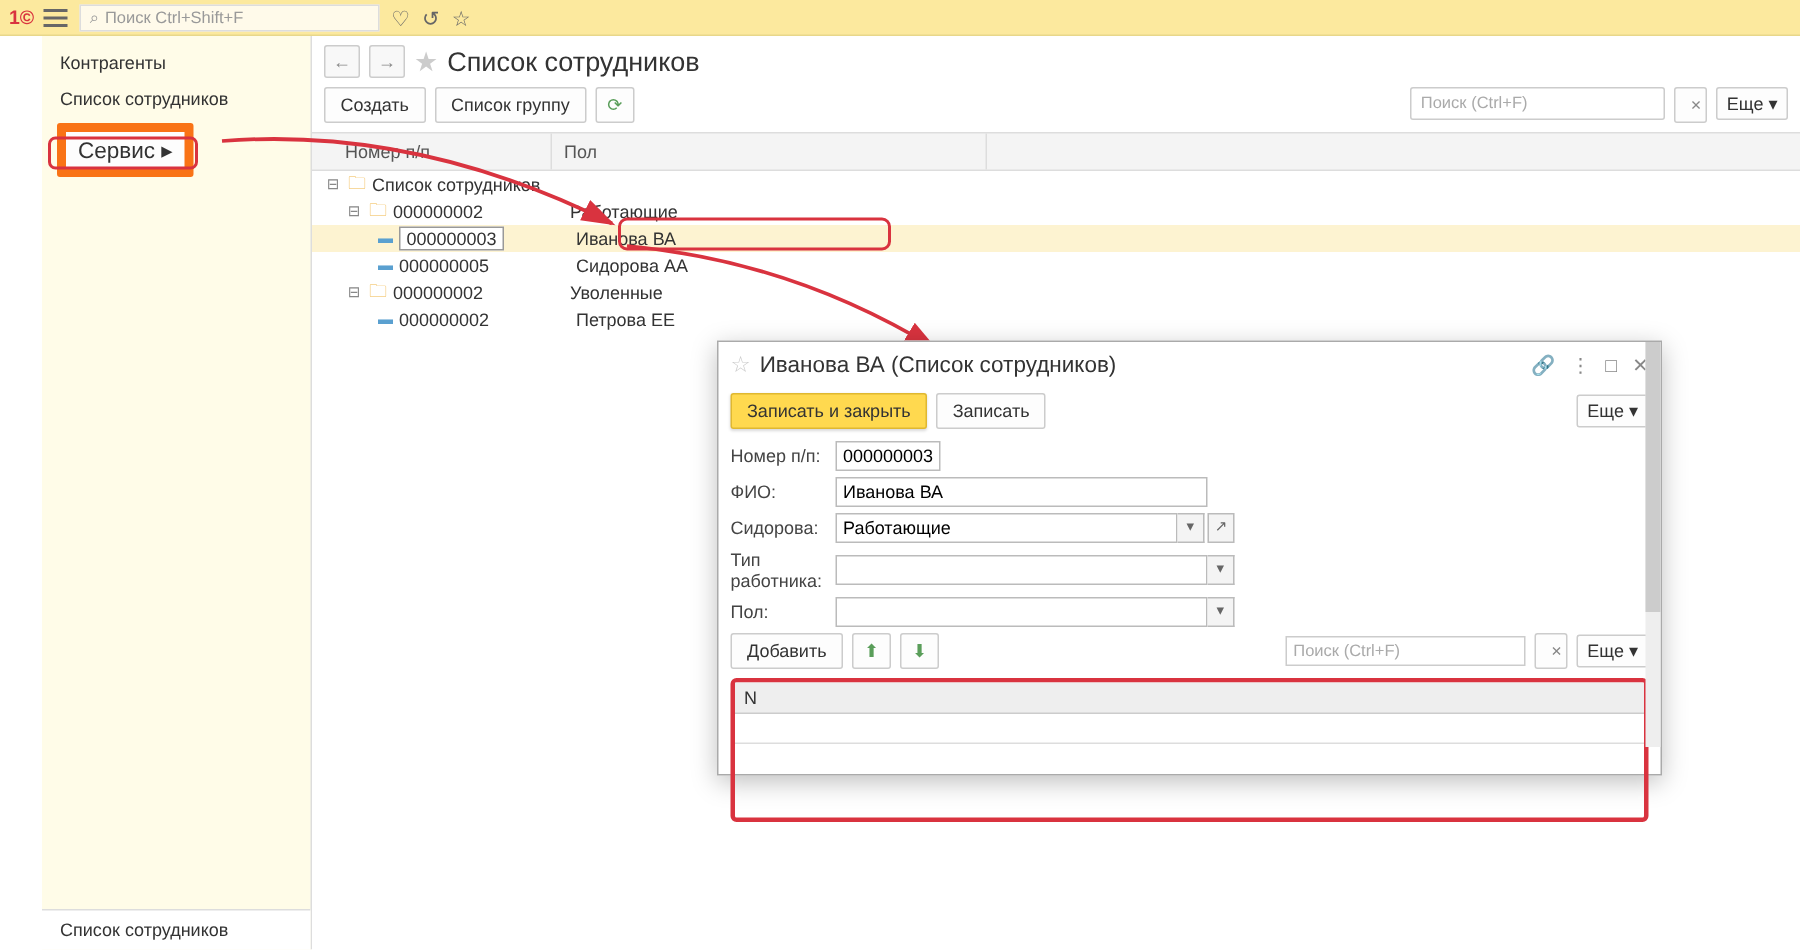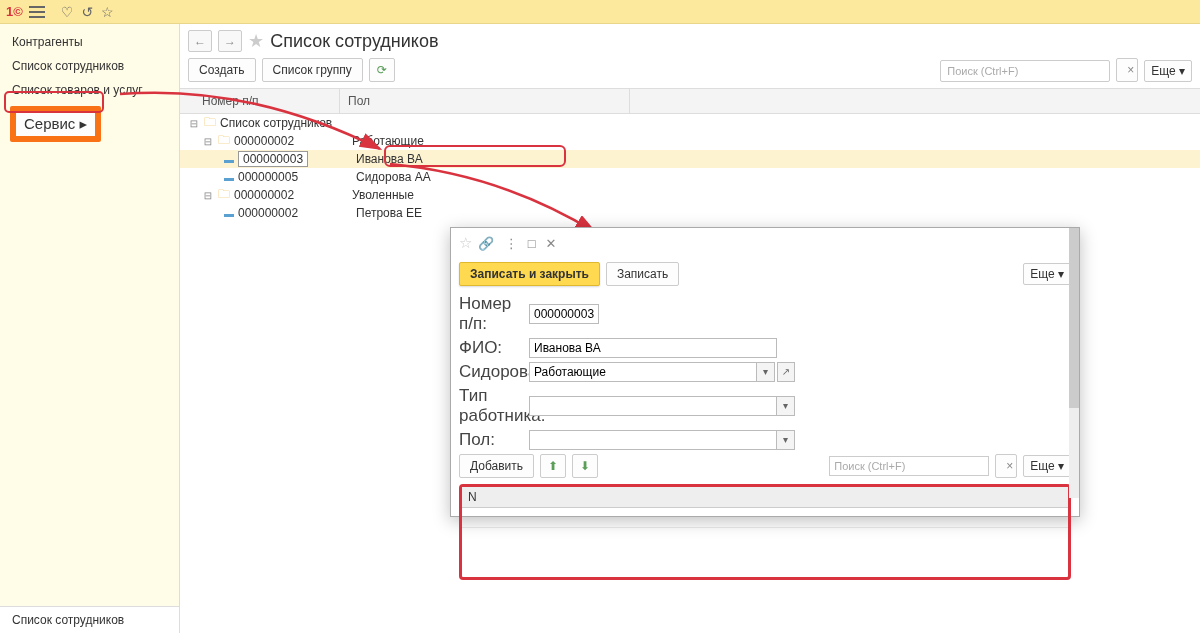--- a/index.html
+++ b/index.html
@@ -9,39 +9,39 @@
 .topbar { height: 24px; background: #fce99e; display: flex; align-items: center; padding: 0 6px; border-bottom: 1px solid #e8d78a; }
 .logo { color: #d9333f; font-weight: bold; font-size: 13px; margin-right: 6px; }
 .hamburger { width: 16px; height: 12px; display: flex; flex-direction: column; justify-content: space-between; margin-right: 8px; cursor: pointer; }
 .hamburger span { height: 2px; background: #666; display: block; }
 .topbar-title { color: #555; font-size: 12px; flex: 1; }
 .top-search { width: 200px; height: 18px; border: 1px solid #ddd; background: #fffaea; padding: 0 6px; color: #999; font-size: 11px; display: flex; align-items: center; }
 .top-search::before { content: "⌕"; margin-right: 4px; color: #999; }
 .top-icons { display: flex; gap: 8px; margin-left: 8px; }
 .top-icons span { cursor: pointer; color: #666; font-size: 14px; }
 
-.main { display: flex; height: 609px; }
+.main { display: flex; height: 609px; margin-left: 28px; }
 
 
 .sidebar { width: 180px; background: #fffce8; border-right: 1px solid #ddd; display: flex; flex-direction: column; }
 .sidebar-nav { flex: 1; padding: 6px 0; }
 .nav-item { padding: 5px 12px; cursor: pointer; color: #333; font-size: 12px; }
 .nav-item.active { position: relative; }
 .nav-highlight { position: absolute; border: 2.5px solid #d9333f; border-radius: 5px; pointer-events: none; }
 .nh1 { left: 4px; top: 67px; width: 100px; height: 22px; }
 .service-btn { margin: 4px 10px; padding: 3px 8px; border: 6px solid #f97316; background: #fdfdfd; cursor: pointer; display: inline-block; border-radius: 2px; font-size: 15px; }
 .sidebar-bottom { border-top: 1px solid #ddd; padding: 6px 12px; background: #fff; font-size: 12px; }
 
 
 .content { flex: 1; background: #fff; position: relative; }
 .content-header { padding: 6px 8px; display: flex; align-items: center; gap: 6px; }
 .nav-btn { width: 24px; height: 22px; border: 1px solid #ccc; background: #f8f8f8; cursor: pointer; display: flex; align-items: center; justify-content: center; border-radius: 2px; color: #888; }
 .star { color: #ccc; font-size: 18px; }
 .page-title { font-size: 18px; color: #333; }
-.toolbar { padding: 0 8px 6px; display: flex; gap: 6px; align-items: flex-end; }
+.toolbar { padding: 0 8px 6px; display: flex; gap: 6px; align-items: flex-start; }
 .btn { padding: 4px 10px; border: 1px solid #ccc; background: #fdfdfd; cursor: pointer; border-radius: 2px; font-size: 12px; }
 .btn-icon { width: 26px; padding: 4px 0; text-align: center; }
 .toolbar-search { margin-left: auto; width: 170px; height: 22px; border: 1px solid #ccc; padding: 0 6px; color: #aaa; display: flex; align-items: center; font-size: 11px; border-radius: 2px; }
 .clear-btn { width: 22px; text-align: center; color: #888; }
 .more-btn { padding: 3px 6px; }
 
 
 .table-header { display: flex; background: #f4f4f4; border-top: 1px solid #ddd; border-bottom: 1px solid #ddd; font-size: 12px; color: #555; }
 .th { padding: 5px 8px; border-right: 1px solid #ddd; }
 .th-num { width: 160px; padding-left: 22px; }
@@ -63,24 +63,24 @@
 
 .nh2 { left: 204px; top: 121px; width: 182px; height: 22px; border-radius: 6px; }
 
 
 .modal { position: absolute; left: 270px; top: 203px; width: 630px; height: 290px; background: #fff; border: 1px solid #aaa; box-shadow: 0 4px 16px rgba(0,0,0,0.25); display: flex; flex-direction: column; }
 .modal-header { display: flex; align-items: center; padding: 6px 8px; gap: 6px; }
 .modal-title { font-size: 15px; color: #333; flex: 1; }
 .modal-hicons { display: flex; gap: 10px; color: #888; }
 .modal-hicons span { cursor: pointer; font-size: 13px; }
 .modal-toolbar { padding: 4px 8px; display: flex; gap: 6px; align-items: center; }
-.btn-primary { background: #ffd94f; border-color: #e0b830; font-weight: bold; box-shadow: 0 1px 2px rgba(0,0,0,0.15); }
+.btn-primary { background: #ffd94f; border-color: #e0b830; font-weight: normal; box-shadow: 0 1px 2px rgba(0,0,0,0.15); }
 .modal-body { padding: 4px 8px; flex: 1; position: relative; }
 .form-row { display: flex; align-items: center; margin-bottom: 4px; }
-.form-label { width: 70px; font-size: 17px; color: #444; }
+.form-label { width: 70px; font-size: 12px; color: #444; }
 .form-input { height: 20px; border: 1px solid #bbb; padding: 0 4px; font-size: 12px; background: #fff; }
 .fi-num { width: 70px; }
 .fi-fio { width: 248px; }
 .fi-parent { width: 228px; }
 .input-btn { width: 18px; height: 20px; border: 1px solid #bbb; border-left: none; background: #f4f4f4; text-align: center; font-size: 10px; line-height: 18px; cursor: pointer; color: #666; }
 .sub-toolbar { display: flex; gap: 6px; align-items: center; margin-top: 4px; }
 .sub-search { flex: 1; max-width: 160px; height: 20px; border: 1px solid #ccc; padding: 0 4px; color: #aaa; font-size: 11px; display: flex; align-items: center; margin-left: auto; }
 .grid-area { border: 3px solid #d9333f; border-radius: 4px; margin-top: 6px; height: 96px; }
 .grid-header { background: #eee; border-bottom: 1px solid #ccc; padding: 3px 6px; font-size: 12px; }
 .grid-body { height: 20px; border-bottom: 1px solid #ddd; }
@@ -93,34 +93,34 @@
 </head>
 <body>
 
 <div class="topbar">
   <span class="logo">1©</span>
   <div class="hamburger">
       <span></span>
       <span></span>
       <span></span>
     </div>
+  <div class="top-search">Поиск Ctrl+Shift+F</div>
   <div class="top-icons">
     <span>♡</span>
     <span>↺</span>
     <span>☆</span>
   </div>
 </div>
 
 <div class="main">
 
   <div class="sidebar" style="position:relative;">
     <div class="sidebar-nav">
       <div class="nav-item">Контрагенты</div>
       <div class="nav-item active">Список сотрудников</div>
-      <div class="nav-item">Список товаров и услуг</div>
       <div class="service-btn">Сервис ▸</div>
     </div>
     <div class="nav-highlight nh1"></div>
     <div class="sidebar-bottom">Список сотрудников</div>
   </div>
 
   <div class="content">
     <div class="content-header">
       <div class="nav-btn">←</div>
       <div class="nav-btn">→</div>
@@ -191,20 +191,21 @@
           <marker id="ah2" markerWidth="10" markerHeight="10" refX="8" refY="3" orient="auto">
             <path d="M0,0 L0,6 L9,3 z" fill="#d9333f"></path>
           </marker>
         </defs>
       <path d="M 10 10 Q 120 20 215 78" stroke="#d9333f" stroke-width="2.5" fill="none" marker-end="url(#ah2)"></path>
     </svg>
 
     <div class="modal">
       <div class="modal-header">
         <span class="star" style="font-size:15px;">☆</span>
+        <span class="modal-title">Иванова ВА (Список сотрудников)</span>
         <div class="modal-hicons">
           <span>🔗</span>
           <span>⋮</span>
           <span>□</span>
           <span>✕</span>
         </div>
       </div>
       <div class="modal-toolbar">
         <div class="btn btn-primary">Записать и закрыть</div>
         <div class="btn">Записать</div>

